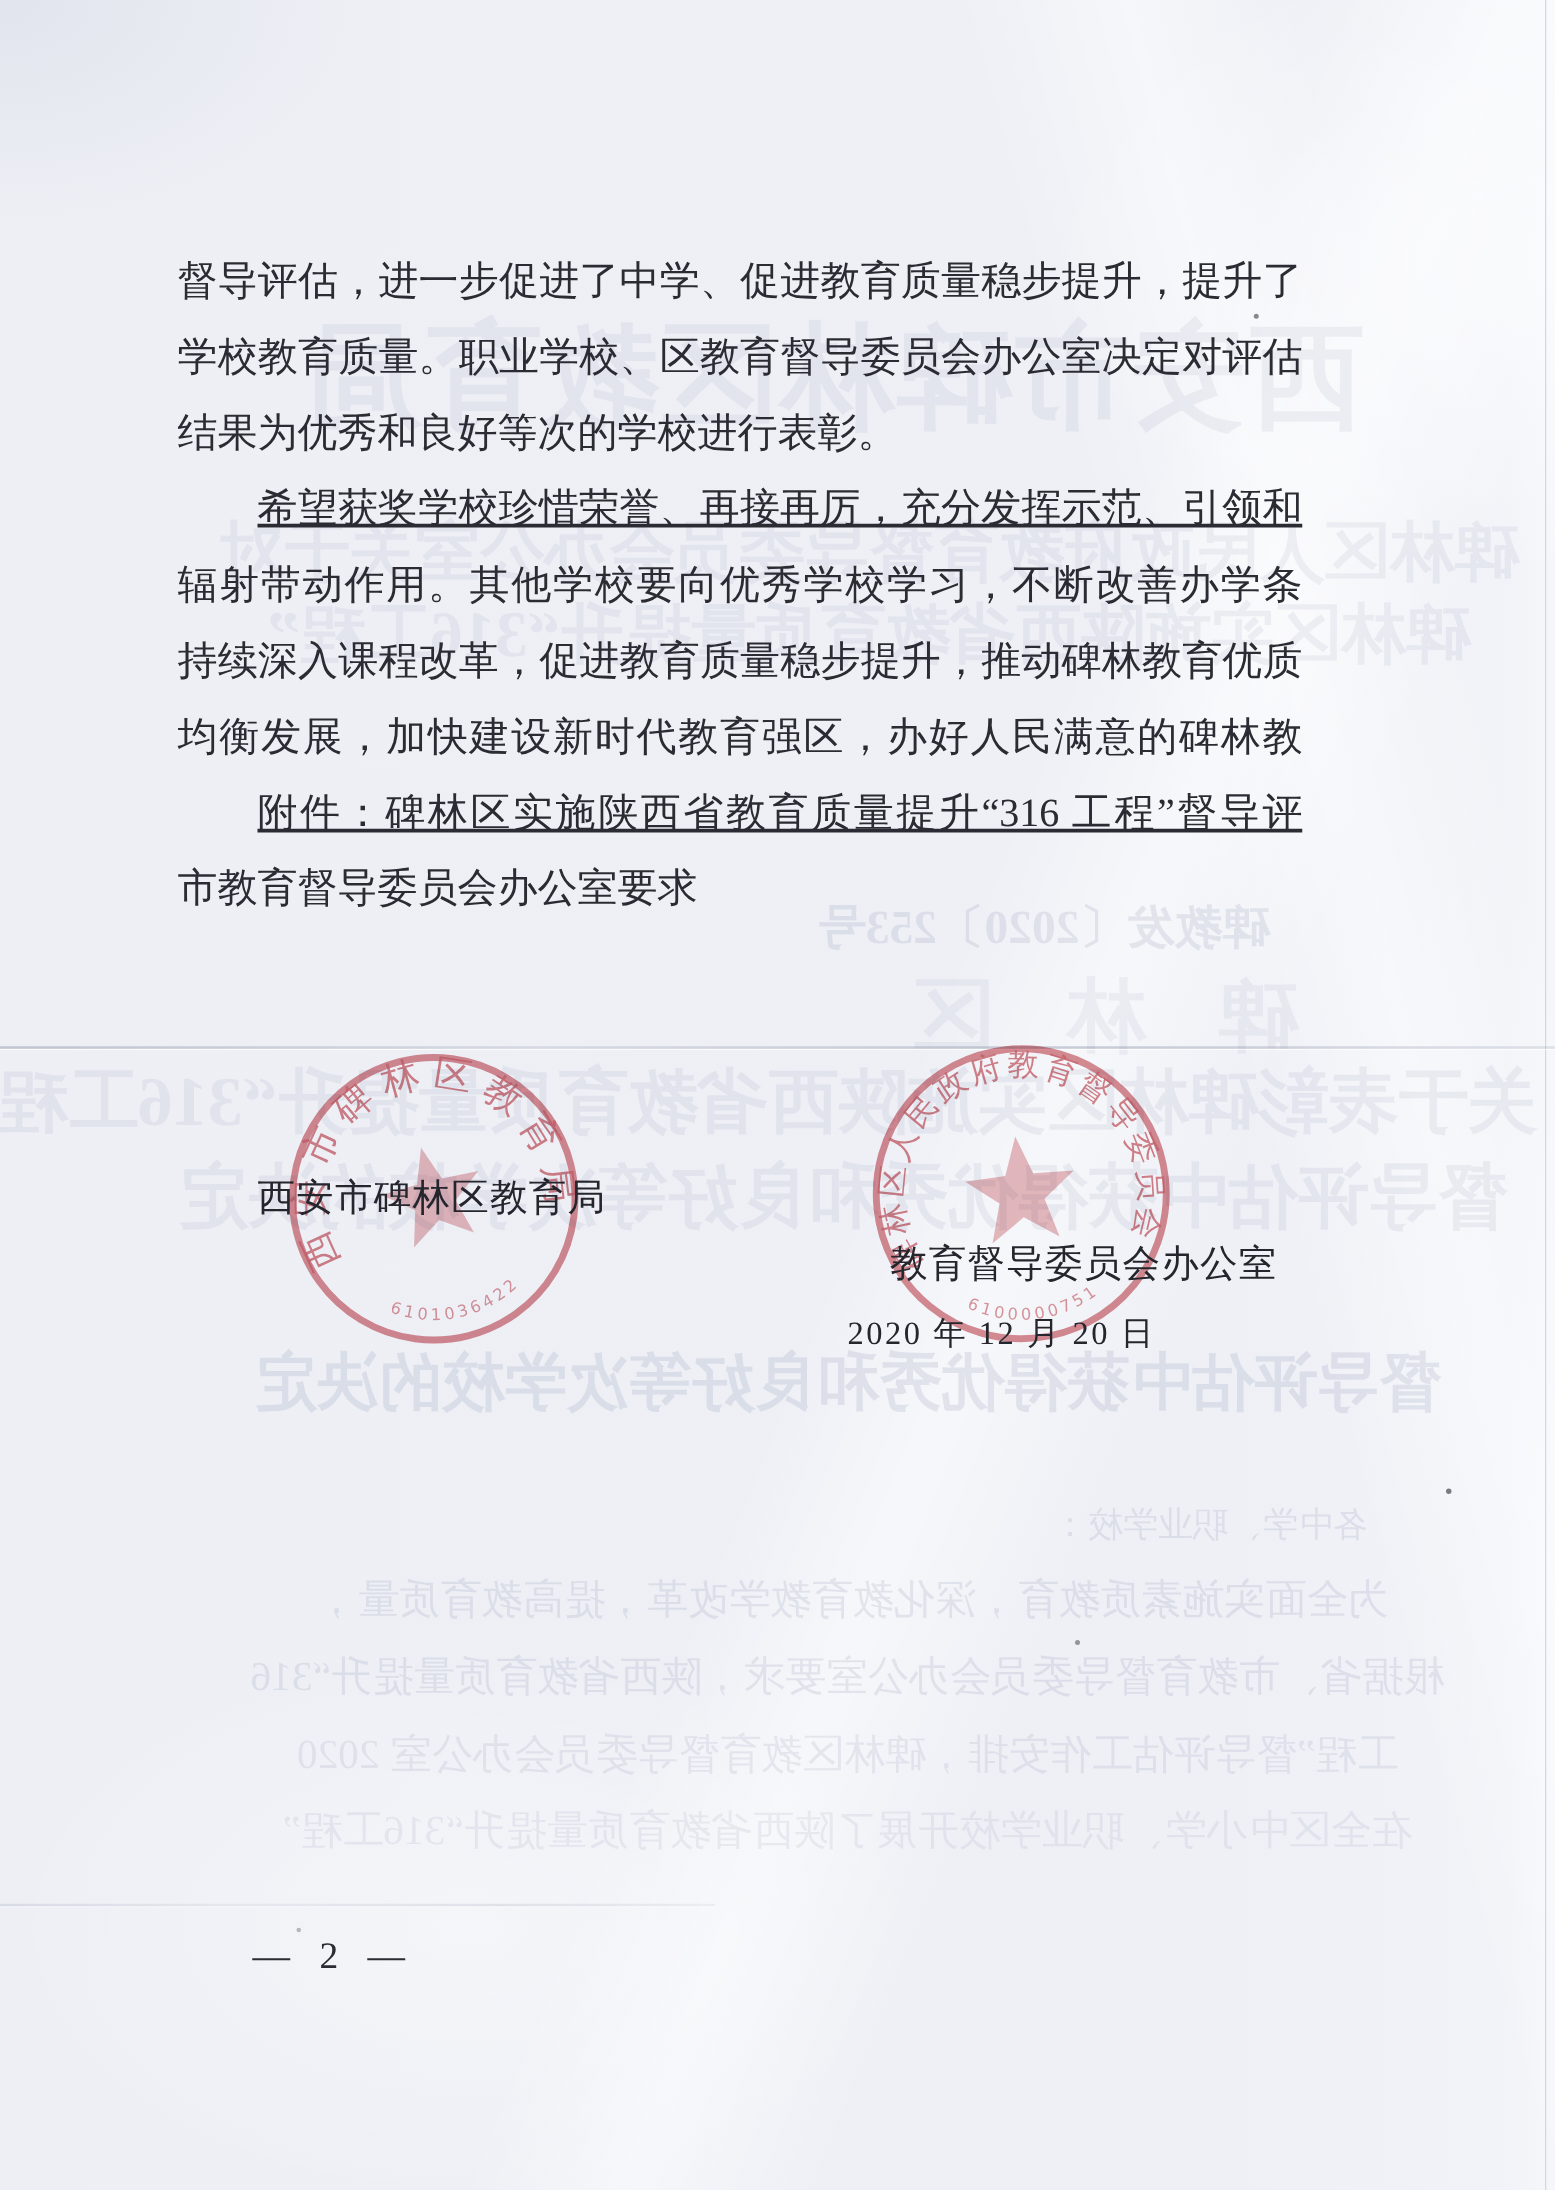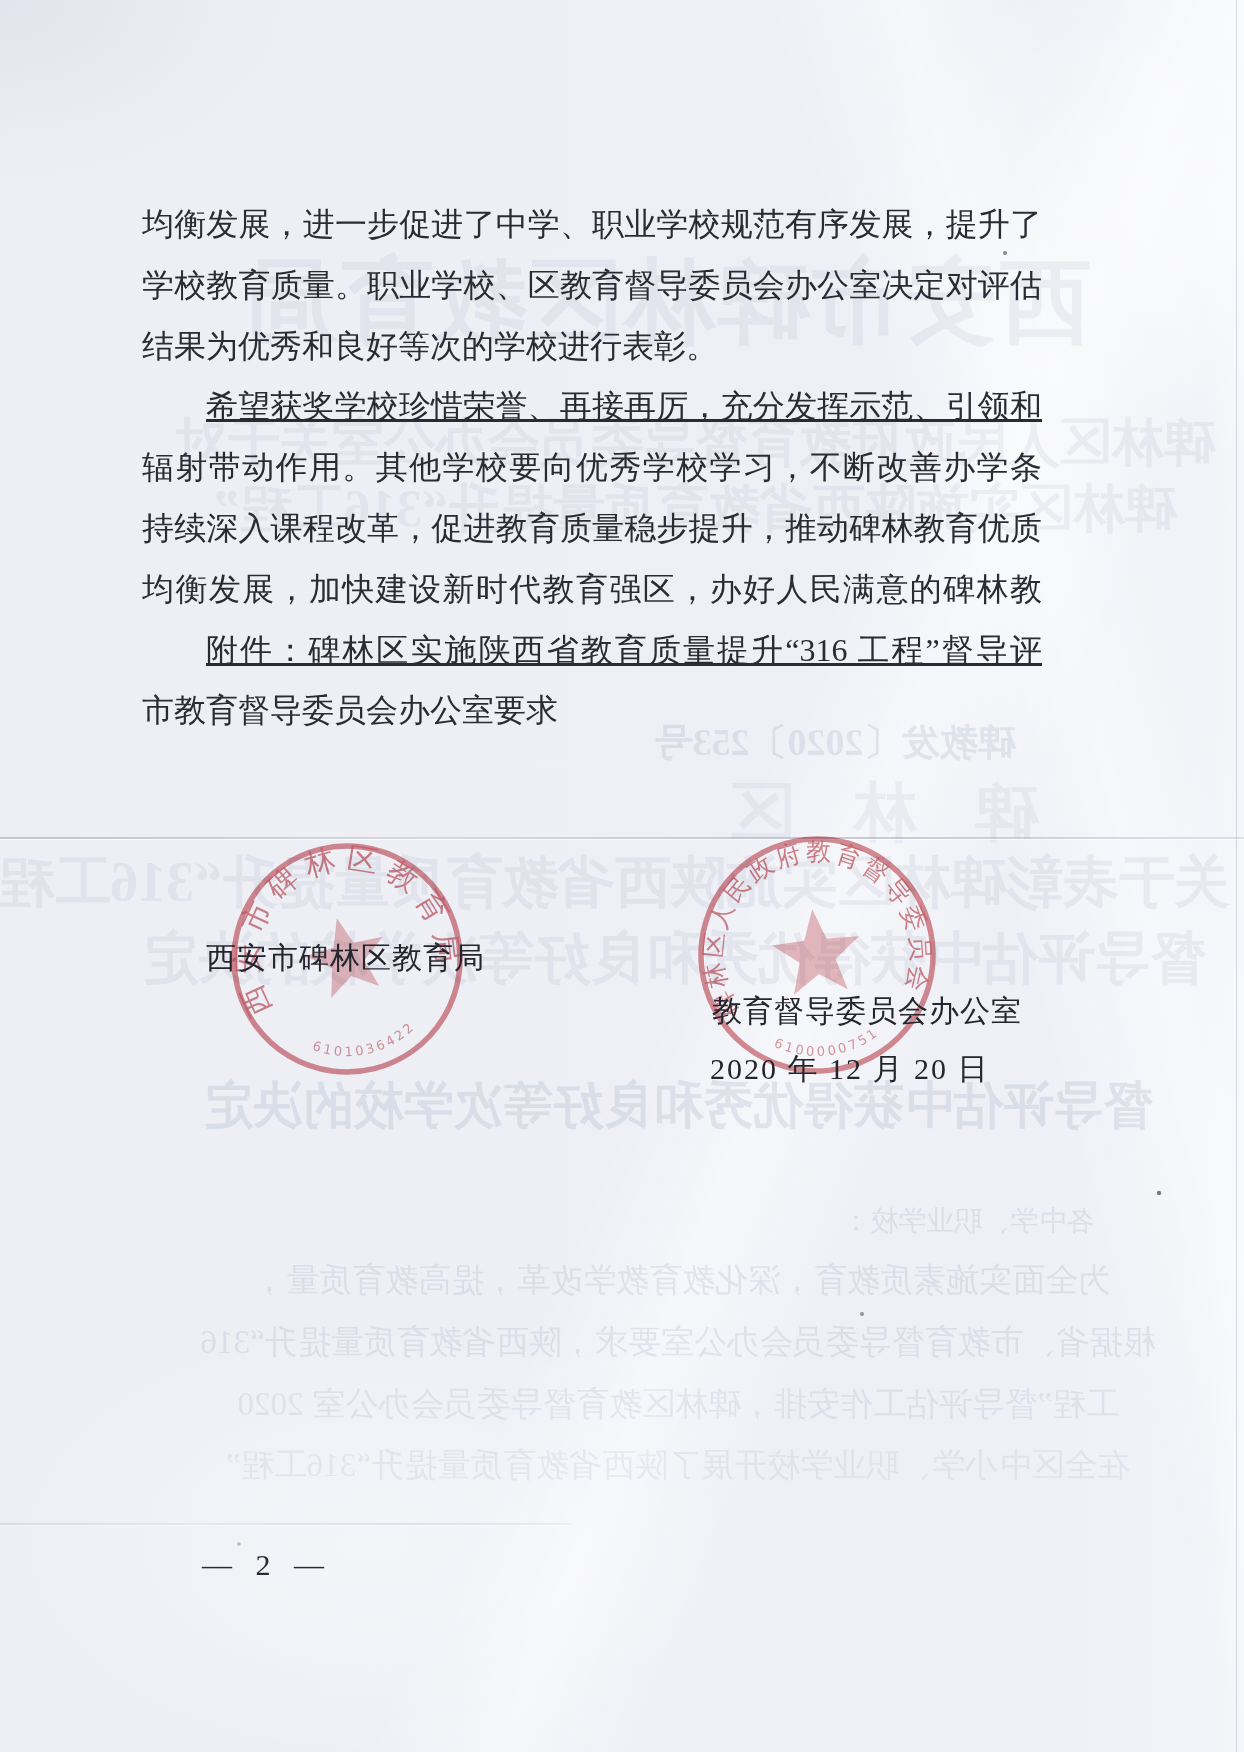--- a/index.html
+++ b/index.html
@@ -63,21 +63,21 @@
     color:#2b2c33;font-size:32px;
   }
   .line{height:60.8px;line-height:60.8px;white-space:nowrap;}
   .line.fill{text-align:justify;text-align-last:justify;white-space:normal;overflow:hidden;}
   .line.indent{text-indent:64px;text-decoration:underline;}
   
   .sig{position:absolute;z-index:5;color:#25262d;font-size:30px;white-space:nowrap;letter-spacing:1px;}
   .sig-left{left:206px;top:938px;}
   .sig-r1{left:676px;top:936px;}
   .sig-r2{left:712px;top:991px;}
-  .sig-date{left:710px;top:1049px;font-size:30px;letter-spacing:2px;}
+  .sig-date{left:678px;top:1049px;font-size:26px;letter-spacing:2px;}
   
   .pagenum{position:absolute;left:202px;top:1548px;z-index:3;color:#2b2c33;font-size:30px;letter-spacing:8px;white-space:nowrap;}
   
   .stamp{position:absolute;z-index:4;mix-blend-mode:multiply;opacity:.92;}
   .stamp-left{left:224px;top:834px;width:246px;height:250px;transform:rotate(-14deg);}
   .stamp-right{left:692px;top:828px;width:250px;height:254px;transform:rotate(-6deg);}
   .stamp svg{display:block;width:100%;height:100%;}
 </style>
 </head>
 <body>
@@ -95,21 +95,21 @@
   <div class="ghost g-m1">关于表彰碑林区实施陕西省教育质量提升“316工程”</div>
   <div class="ghost g-m2">督导评估中获得优秀和良好等次学校的决定</div>
   <div class="ghost g-m3">督导评估中获得优秀和良好等次学校的决定</div>
   <div class="ghost g-s1">各中学、职业学校：</div>
   <div class="ghost g-s2">为全面实施素质教育，深化教育教学改革，提高教育质量，</div>
   <div class="ghost g-s3">根据省、市教育督导委员会办公室要求，陕西省教育质量提升“316</div>
   <div class="ghost g-s4">工程”督导评估工作安排，碑林区教育督导委员会办公室 2020</div>
   <div class="ghost g-s5">在全区中小学、职业学校开展了陕西省教育质量提升“316工程”</div>
 
   <div class="body-block">
-    <div class="line fill">均衡发展，进一步促进了中学、职业学校规范有序发展，提升了</div>
+    <div class="line fill">督导评估，进一步促进了中学、促进教育质量稳步提升，提升了</div>
     <div class="line fill">学校教育质量。职业学校、区教育督导委员会办公室决定对评估</div>
     <div class="line">结果为优秀和良好等次的学校进行表彰。</div>
     <div class="line fill indent">希望获奖学校珍惜荣誉、再接再厉，充分发挥示范、引领和</div>
     <div class="line fill">辐射带动作用。其他学校要向优秀学校学习，不断改善办学条件，</div>
     <div class="line fill">持续深入课程改革，促进教育质量稳步提升，推动碑林教育优质</div>
     <div class="line fill">均衡发展，加快建设新时代教育强区，办好人民满意的碑林教育。</div>
     <div class="line fill indent">附件：碑林区实施陕西省教育质量提升“316 工程”督导评</div>
     <div class="line">市教育督导委员会办公室要求</div>
   </div>
 

